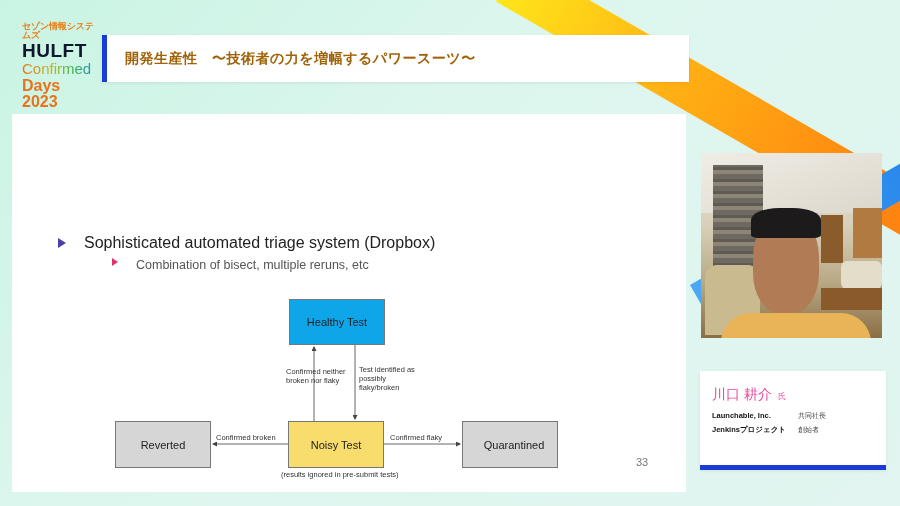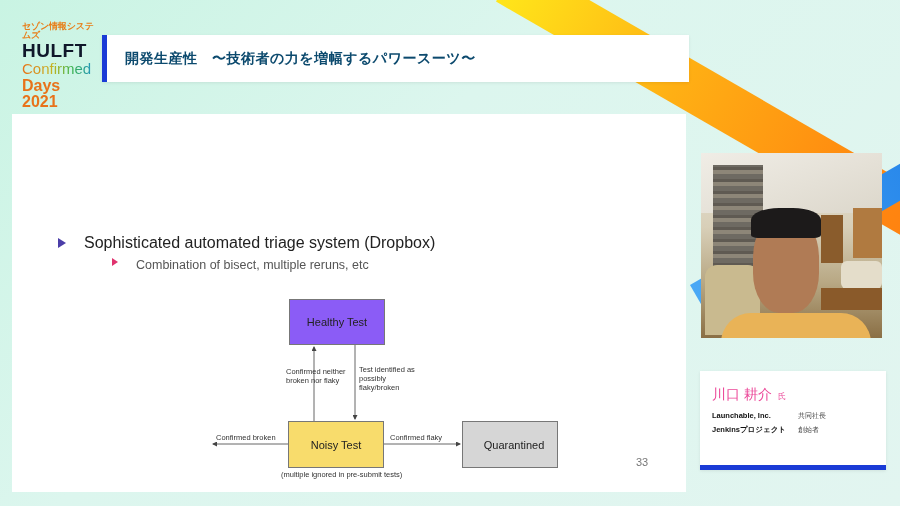--- a/index.html
+++ b/index.html
@@ -31,21 +31,21 @@
       -webkit-background-clip: text; background-clip: text; color: transparent; }
     .logo-days { font-size: 16px; font-weight: bold; color: #e8731a; margin-top: 2px; }
 
     
     .header-bar {
       position: absolute; left: 102px; top: 35px; width: 587px; height: 47px;
       background: #fff; border-left: 5px solid #1a3bd6;
       box-shadow: 0 1px 3px rgba(0,0,0,0.08);
       display: flex; align-items: center; padding-left: 18px;
     }
-    .header-title { font-size: 14px; font-weight: bold; color: #0c4a6e; letter-spacing: 0.5px; }
+    .header-title { font-size: 14px; font-weight: bold; color: #a16207; letter-spacing: 0.5px; }
 
     
     .slide {
       position: absolute; left: 12px; top: 114px; width: 674px; height: 378px;
       background: #fff;
     }
     .slide-title {
       position: absolute; left: 40px; top: 34px;
       font-size: 36px; color: #e0336e; font-family: "DejaVu Sans", sans-serif; font-weight: normal;
       letter-spacing: -0.3px;
@@ -58,21 +58,21 @@
     .bullet2 .txt { font-size: 12.5px; color: #555; }
 
     .page-num { position: absolute; left: 624px; top: 342px; font-size: 11px; color: #777; }
 
     
     .node {
       position: absolute; border: 1px solid #777;
       display: flex; align-items: center; justify-content: center;
       font-size: 11px; color: #222;
     }
-    .node-healthy { left: 277px; top: 185px; width: 96px; height: 46px; background: #8b5cf6; }
+    .node-healthy { left: 277px; top: 185px; width: 96px; height: 46px; background: #0ea5e9; }
     .node-reverted { left: 103px; top: 307px; width: 96px; height: 47px; background: #d6d6d6; }
     .node-noisy { left: 276px; top: 307px; width: 96px; height: 47px; background: #f8dc6c; }
     .node-quarantined { left: 450px; top: 307px; width: 96px; height: 47px; background: #d6d6d6; padding-left: 8px; }
     .edge-label { position: absolute; font-size: 7.5px; color: #333; line-height: 1.2; }
     .lbl-neither { left: 240px; top: 253px; margin-left: 34px; }
     .lbl-identified { left: 347px; top: 251px; }
     .lbl-broken { left: 204px; top: 319px; }
     .lbl-flaky { left: 378px; top: 319px; }
     .lbl-results { left: 269px; top: 356px; }
     .diagram-svg { position: absolute; left: 0; top: 0; width: 674px; height: 378px; pointer-events: none; }
@@ -110,21 +110,21 @@
 </head>
 <body>
 
 <div class="stripe stripe-orange"></div>
 <div class="stripe stripe-blue"></div>
 
 <div class="logo">
   <div class="logo-kana">セゾン情報システムズ</div>
   <div class="logo-hulft">HULFT</div>
   <div class="logo-tech">Confirmed</div>
-  <div class="logo-days">Days 2021</div>
+  <div class="logo-days">Days 2023</div>
 </div>
 
 <div class="header-bar">
   <span class="header-title">開発生産性　〜技術者の力を増幅するパワースーツ〜</span>
 </div>
 
 <div class="slide">
 
   <div class="bullet1">
     <span class="tri"></span>
@@ -141,28 +141,29 @@
         <path d="M0,0 L5,2.5 L0,5 z" fill="#444"></path>
       </marker>
     </defs>
     <line x1="302" y1="307" x2="302" y2="233" stroke="#666" stroke-width="1" marker-end="url(#ah)"></line>
     <line x1="343" y1="231" x2="343" y2="305" stroke="#666" stroke-width="1" marker-end="url(#ah)"></line>
     <line x1="276" y1="330" x2="201" y2="330" stroke="#666" stroke-width="1" marker-end="url(#ah)"></line>
     <line x1="372" y1="330" x2="448" y2="330" stroke="#666" stroke-width="1" marker-end="url(#ah)"></line>
   </svg>
 
   <div class="node node-healthy">Healthy Test</div>
+  <div class="node node-reverted">Reverted</div>
   <div class="node node-noisy">Noisy Test</div>
   <div class="node node-quarantined">Quarantined</div>
 
   <div class="edge-label lbl-neither" style="width:72px;">Confirmed neither broken nor flaky</div>
   <div class="edge-label lbl-identified" style="width:66px;">Test identified as possibly flaky/broken</div>
   <div class="edge-label lbl-broken">Confirmed broken</div>
   <div class="edge-label lbl-flaky">Confirmed flaky</div>
-  <div class="edge-label lbl-results">(multiple ignored in pre-submit tests)</div>
+  <div class="edge-label lbl-results">(results ignored in pre-submit tests)</div>
 
   <div class="page-num">33</div>
 </div>
 
 <div class="video">
   <div class="vid-ceiling"></div>
   <div class="vid-fireplace"></div>
   <div class="vid-shelf"></div>
   <div class="vid-cabinet"></div>
   <div class="vid-sofa"></div>

